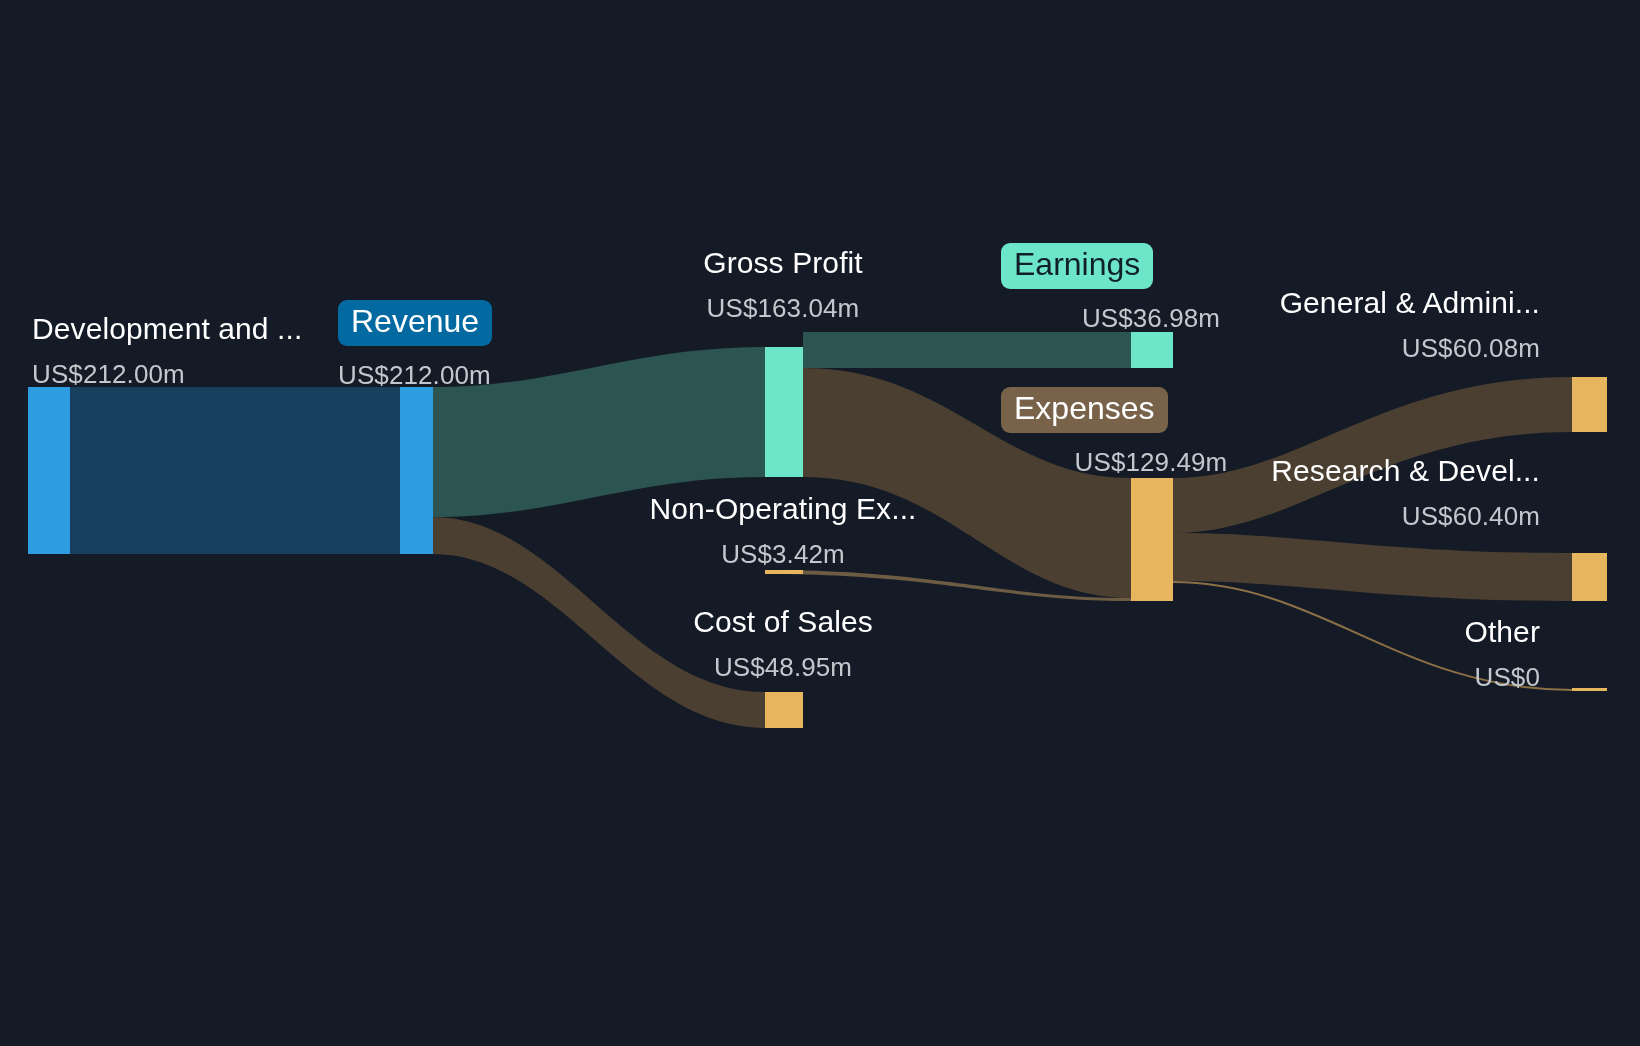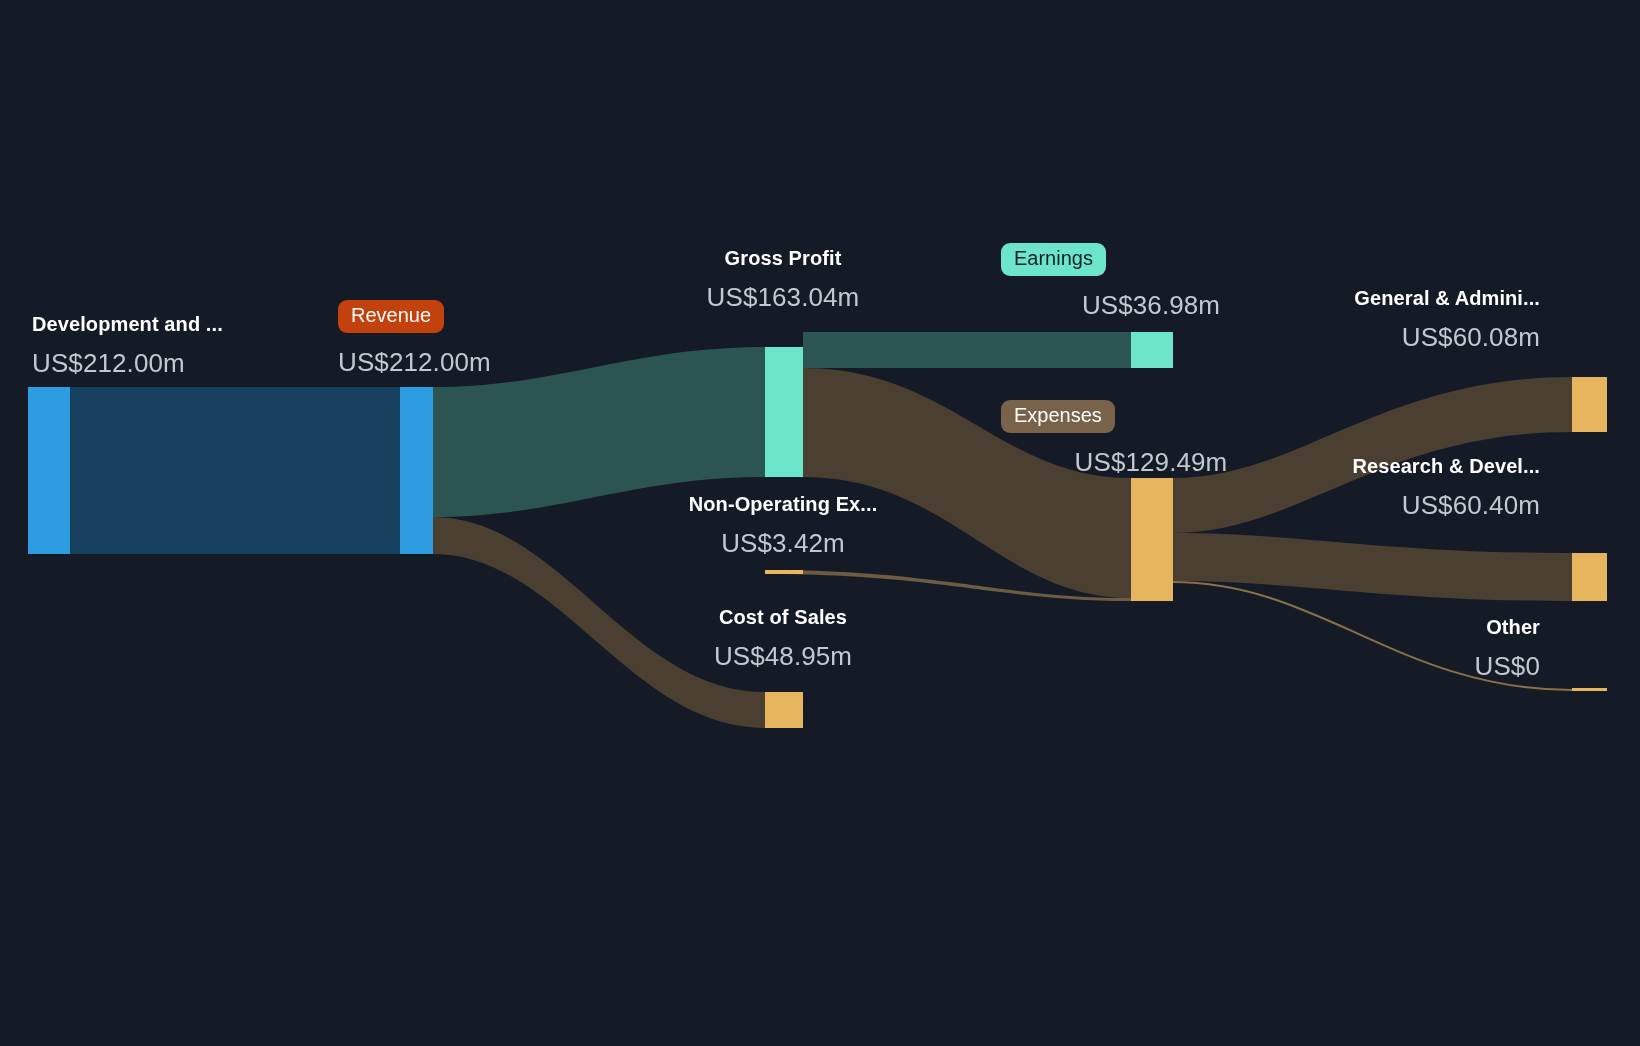--- a/index.html
+++ b/index.html
@@ -27,43 +27,42 @@
     height: 1046px;
     display: block;
   }
   .lbl {
     position: absolute;
     white-space: nowrap;
     line-height: 1.02;
   }
   .lbl .name {
     display: block;
-    font-size: 20px;
+    font-size: 30px;
     color: #ffffff;
     letter-spacing: 0.1px;
-    font-weight: bold;
   }
   .lbl .val {
     display: block;
     font-size: 26px;
     color: #c3c8ce;
     margin-top: 16px;
     letter-spacing: 0.1px;
   }
   .lbl.right .name, .lbl.right .val { text-align: right; }
   .lbl.center .name, .lbl.center .val { text-align: center; }
 
   .pill {
     display: inline-block;
     border-radius: 9px;
     padding: 5px 13px 7px 13px;
-    font-size: 20px;
+    font-size: 32px;
     line-height: 1.05;
   }
-  .pill-revenue { background: #c2410c; color: #ffffff; }
+  .pill-revenue { background: #0369a1; color: #ffffff; }
   .pill-earnings { background: #6ce5c8; color: #10202a; }
   .pill-expenses { background: #78624a; color: #ffffff; }
 </style>
 </head>
 <body>
 
 <div id="stage">
 
   <svg class="sankey" viewBox="0 0 1640 1046" xmlns="http://www.w3.org/2000/svg">
 
@@ -143,21 +142,21 @@
   <div class="lbl center" style="left:633px; top:607px; width:300px;">
     <span class="name">Cost of Sales</span>
     <span class="val">US$48.95m</span>
   </div>
 
   <div class="lbl center" style="left:1001px; top:243px; width:300px;">
     <span class="pill pill-earnings">Earnings</span>
     <span class="val">US$36.98m</span>
   </div>
 
-  <div class="lbl center" style="left:1001px; top:400px; width:300px;">
+  <div class="lbl center" style="left:1001px; top:387px; width:300px;">
     <span class="pill pill-expenses">Expenses</span>
     <span class="val">US$129.49m</span>
   </div>
 
   <div class="lbl right" style="left:1130px; top:288px; width:410px;">
     <span class="name">General &amp; Admini...</span>
     <span class="val">US$60.08m</span>
   </div>
 
   <div class="lbl right" style="left:1130px; top:456px; width:410px;">

